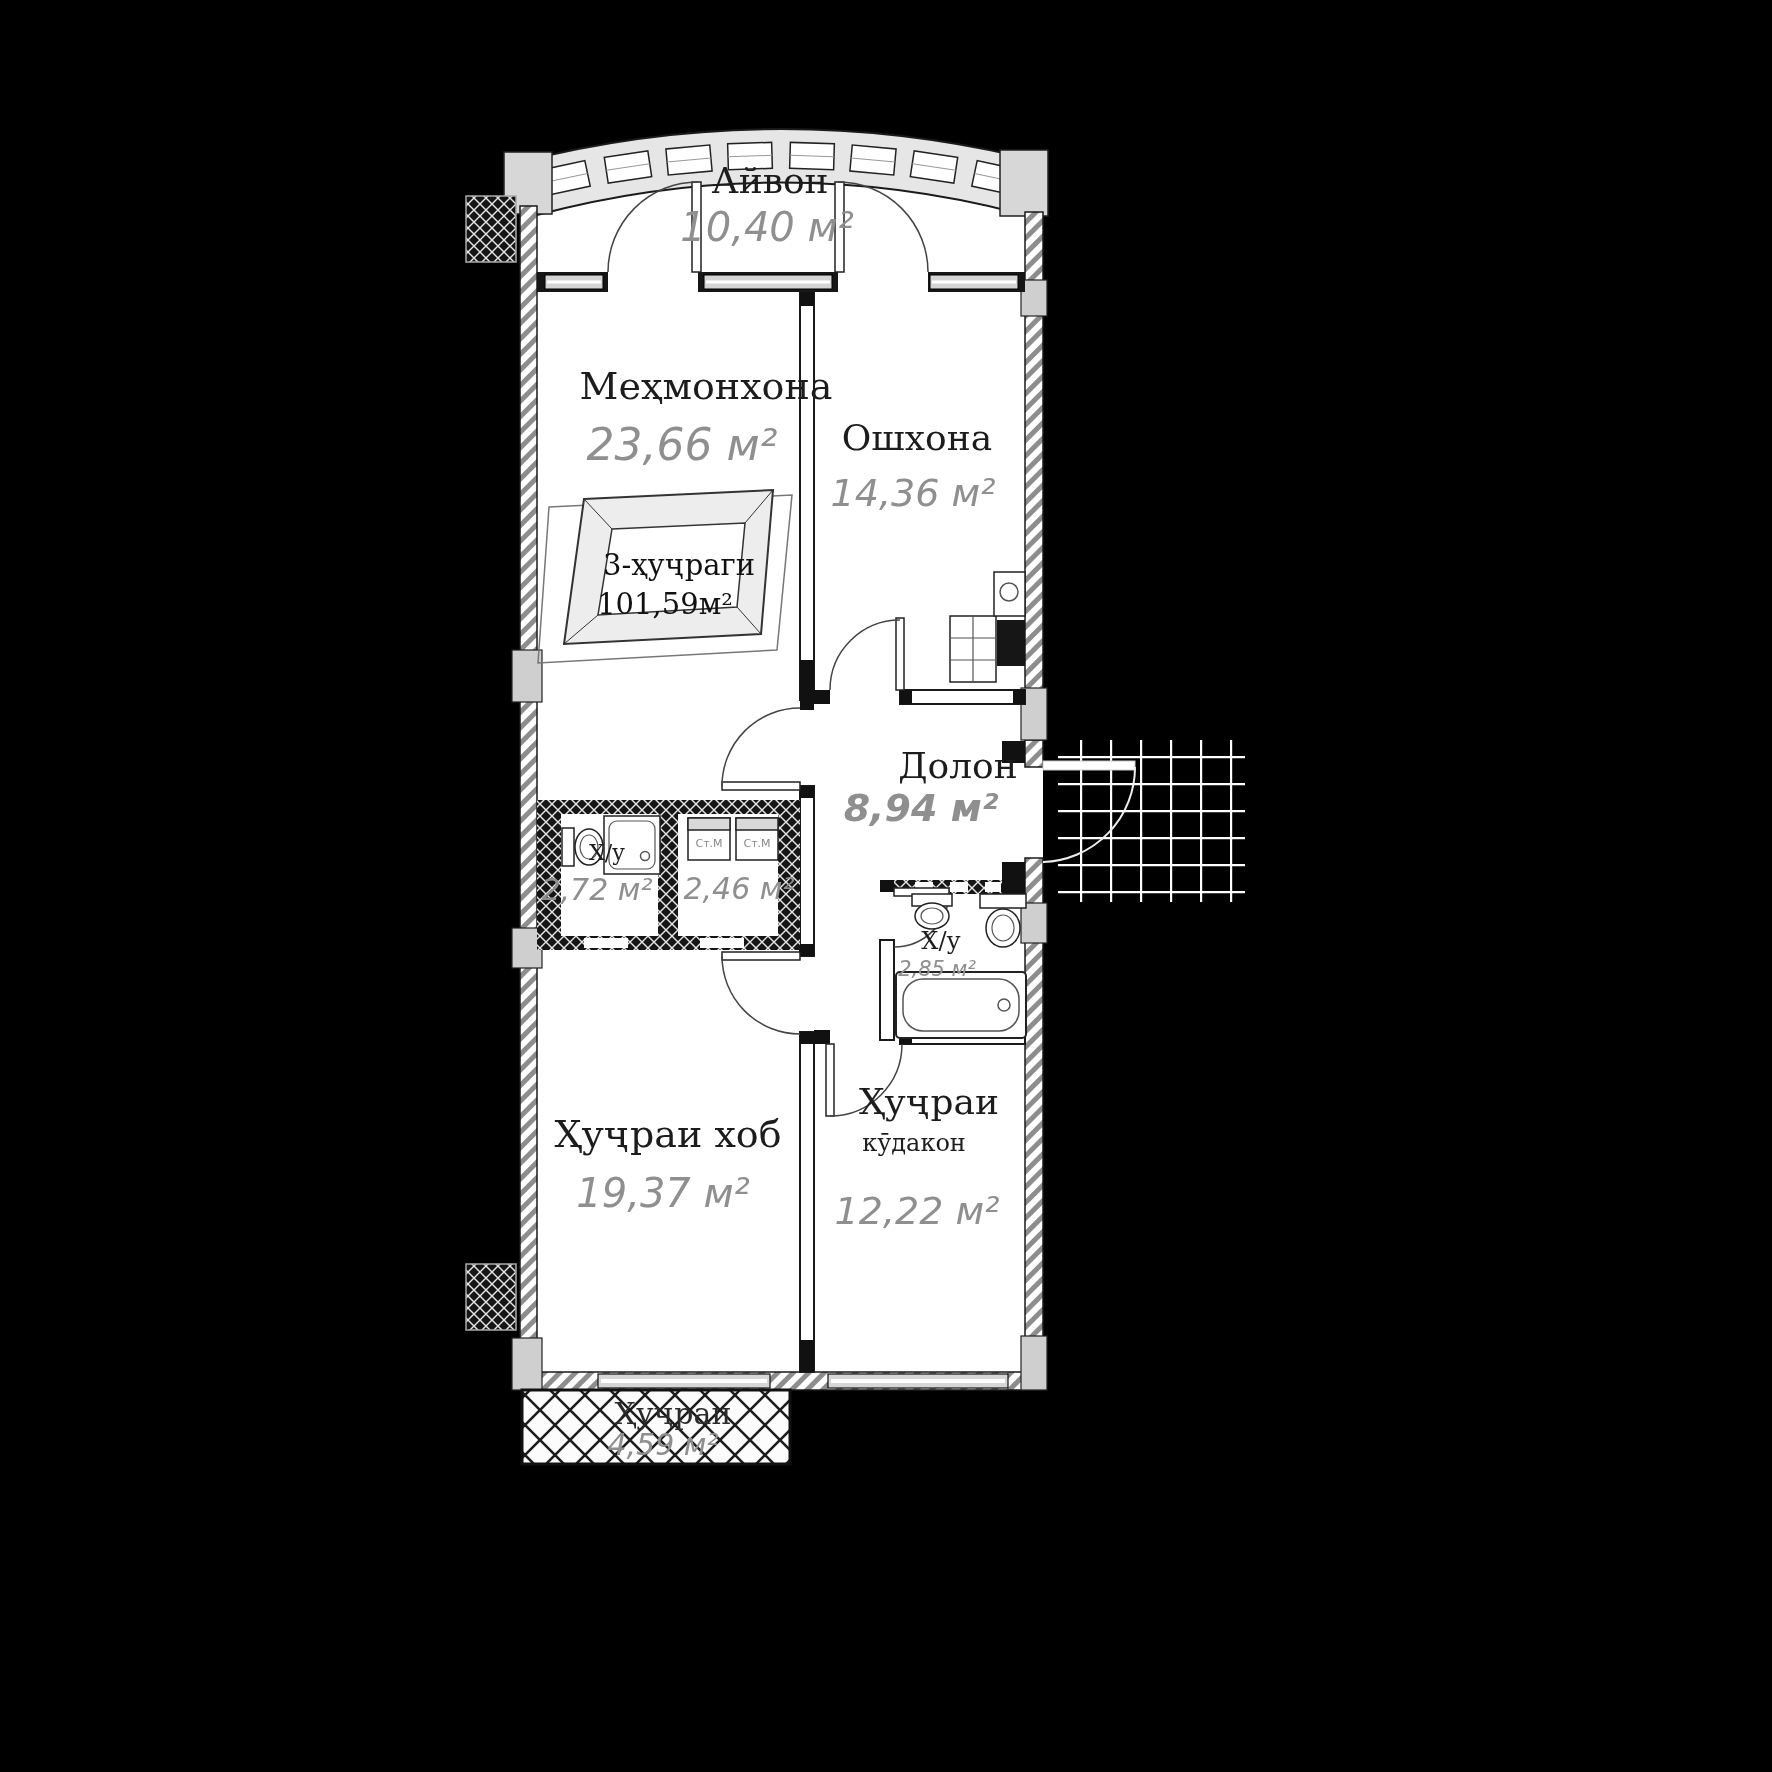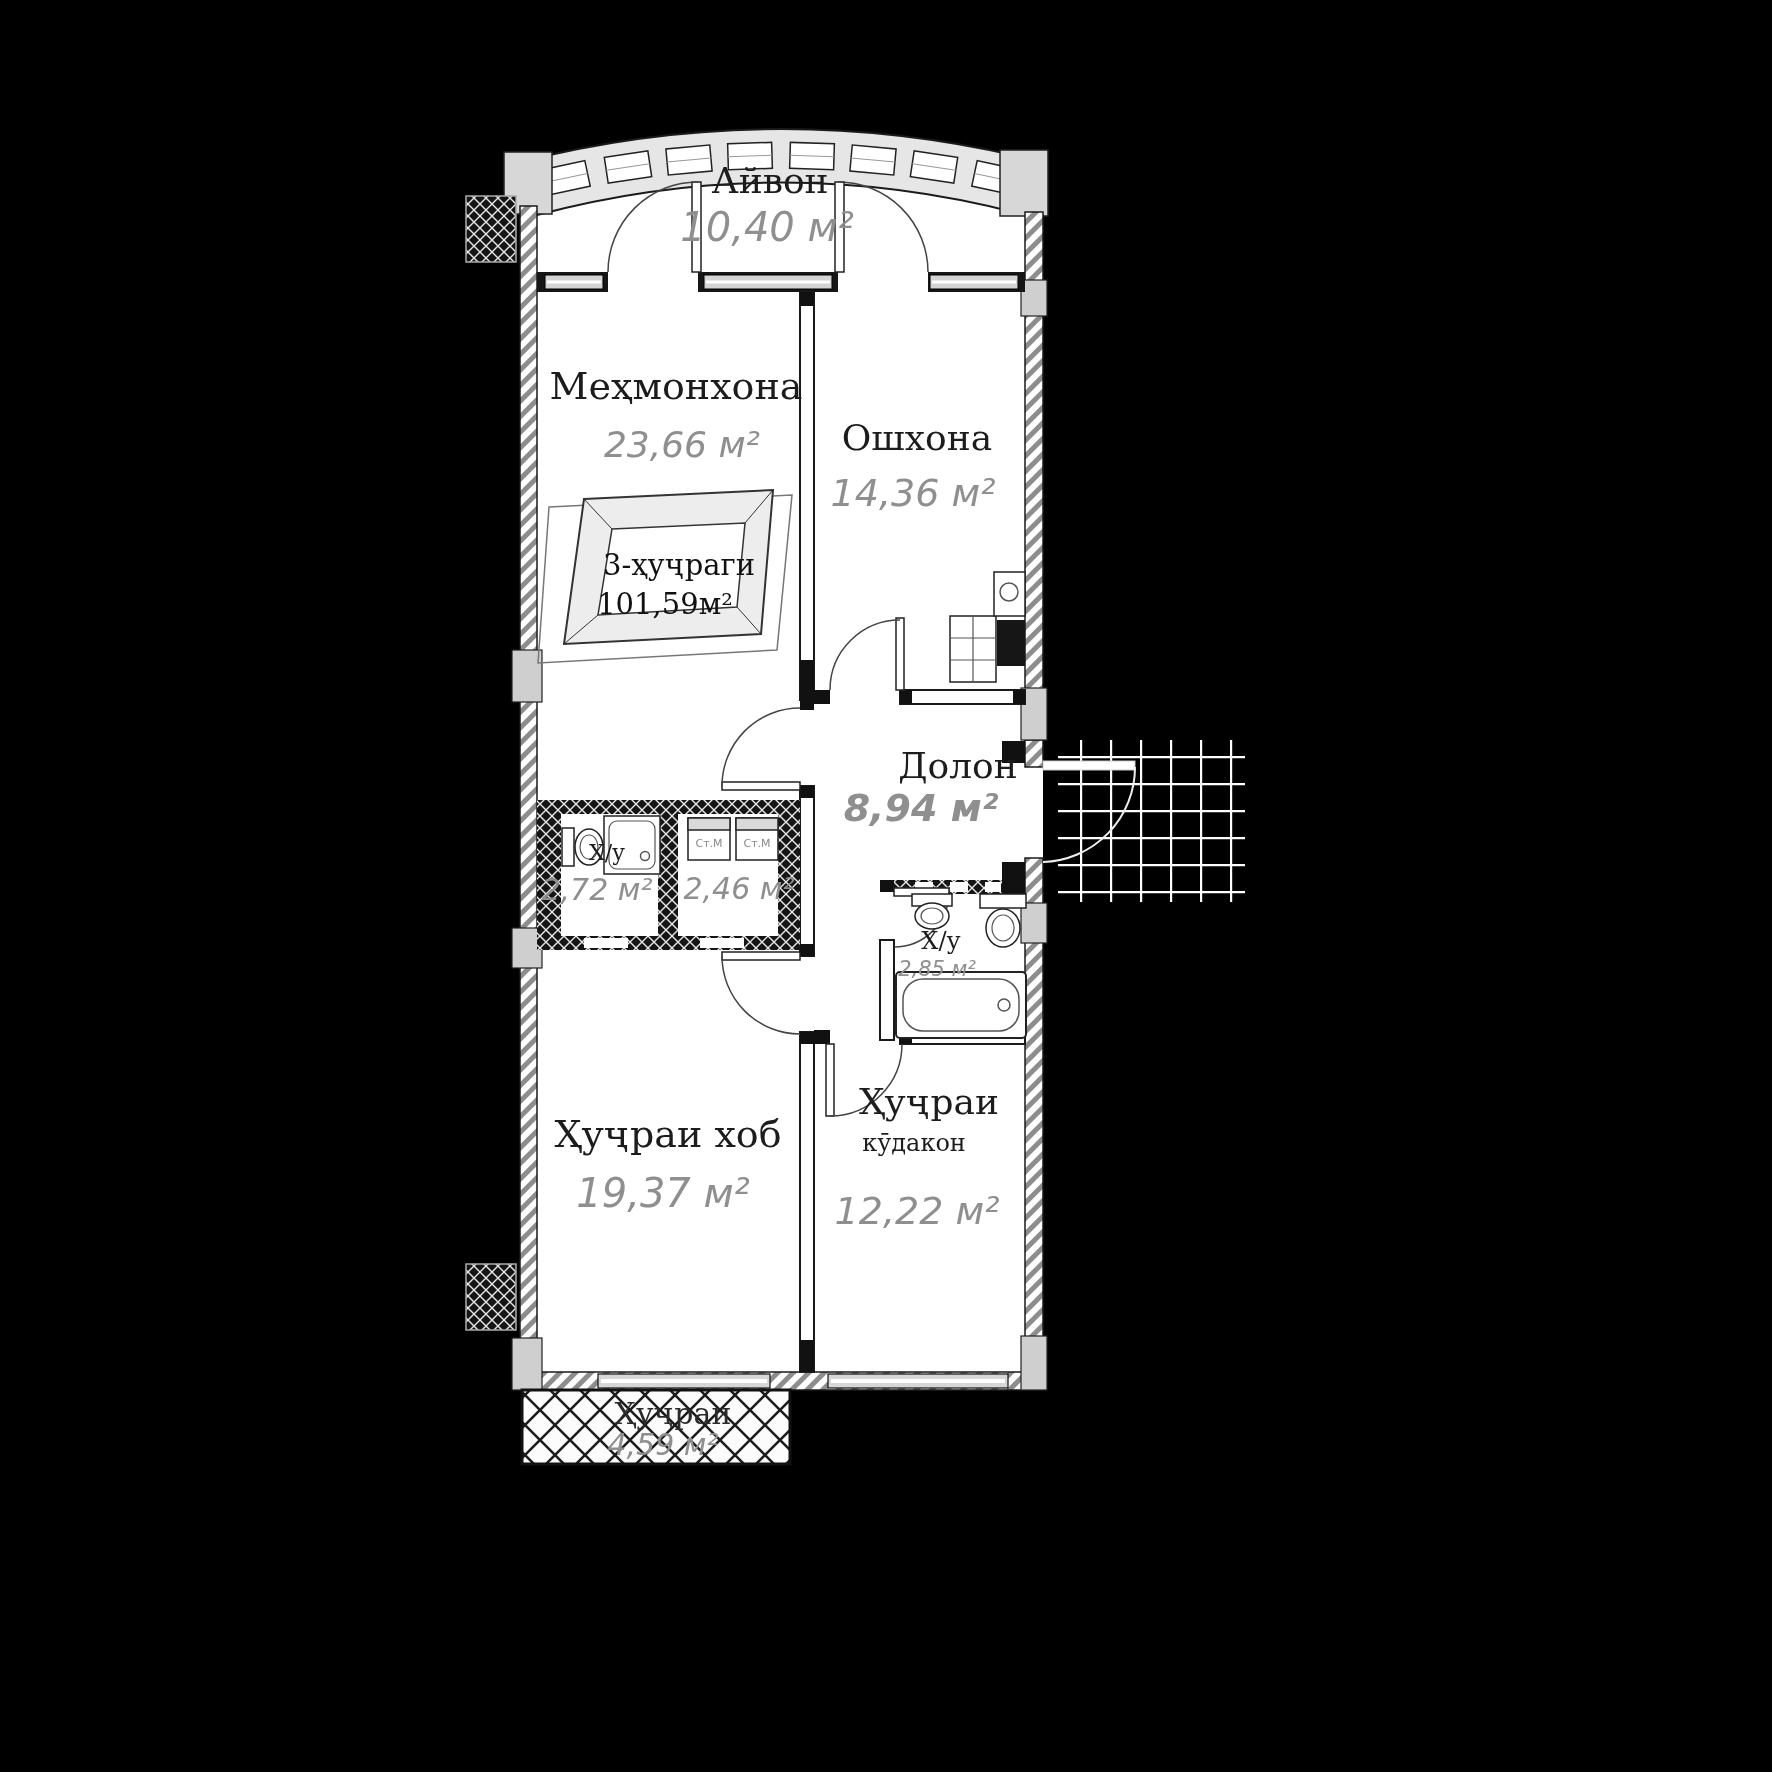--- a/index.html
+++ b/index.html
@@ -242,22 +242,22 @@
 
   <g stroke="#aaa" stroke-width="1.5">
     <rect x="466" y="196" width="50" height="66" fill="url(#darkX)"></rect>
     <rect x="466" y="1264" width="50" height="66" fill="url(#darkX)"></rect>
   </g>
 </svg>
 
 <div class="lbl" style="left:770px;top:181px;font-size:36px;">Айвон</div>
 <div class="lbl area" style="left:767px;top:227px;font-size:40px;">10,40 м²</div>
 
-<div class="lbl" style="left:676px;top:386px;font-size:38px;">Меҳмонхона</div>
-<div class="lbl area" style="left:682px;top:445px;font-size:36px;">23,66 м²</div>
+<div class="lbl" style="left:706px;top:386px;font-size:38px;">Меҳмонхона</div>
+<div class="lbl area" style="left:682px;top:445px;font-size:44px;">23,66 м²</div>
 
 <div class="lbl" style="left:917px;top:438px;font-size:36px;">Ошхона</div>
 <div class="lbl area" style="left:913px;top:493px;font-size:38px;">14,36 м²</div>
 
 <div class="lbl framez" style="left:679px;top:547px;font-size:29px;">3-ҳуҷраги</div>
 <div class="lbl framez" style="left:665px;top:586px;font-size:29px;">101,59м²</div>
 
 <div class="lbl" style="left:926px;top:766px;font-size:36px;margin-left:32px;">Долон</div>
 <div class="lbl area" style="left:921px;top:808px;font-size:38px;font-weight:bold;">8,94 м²</div>
 

